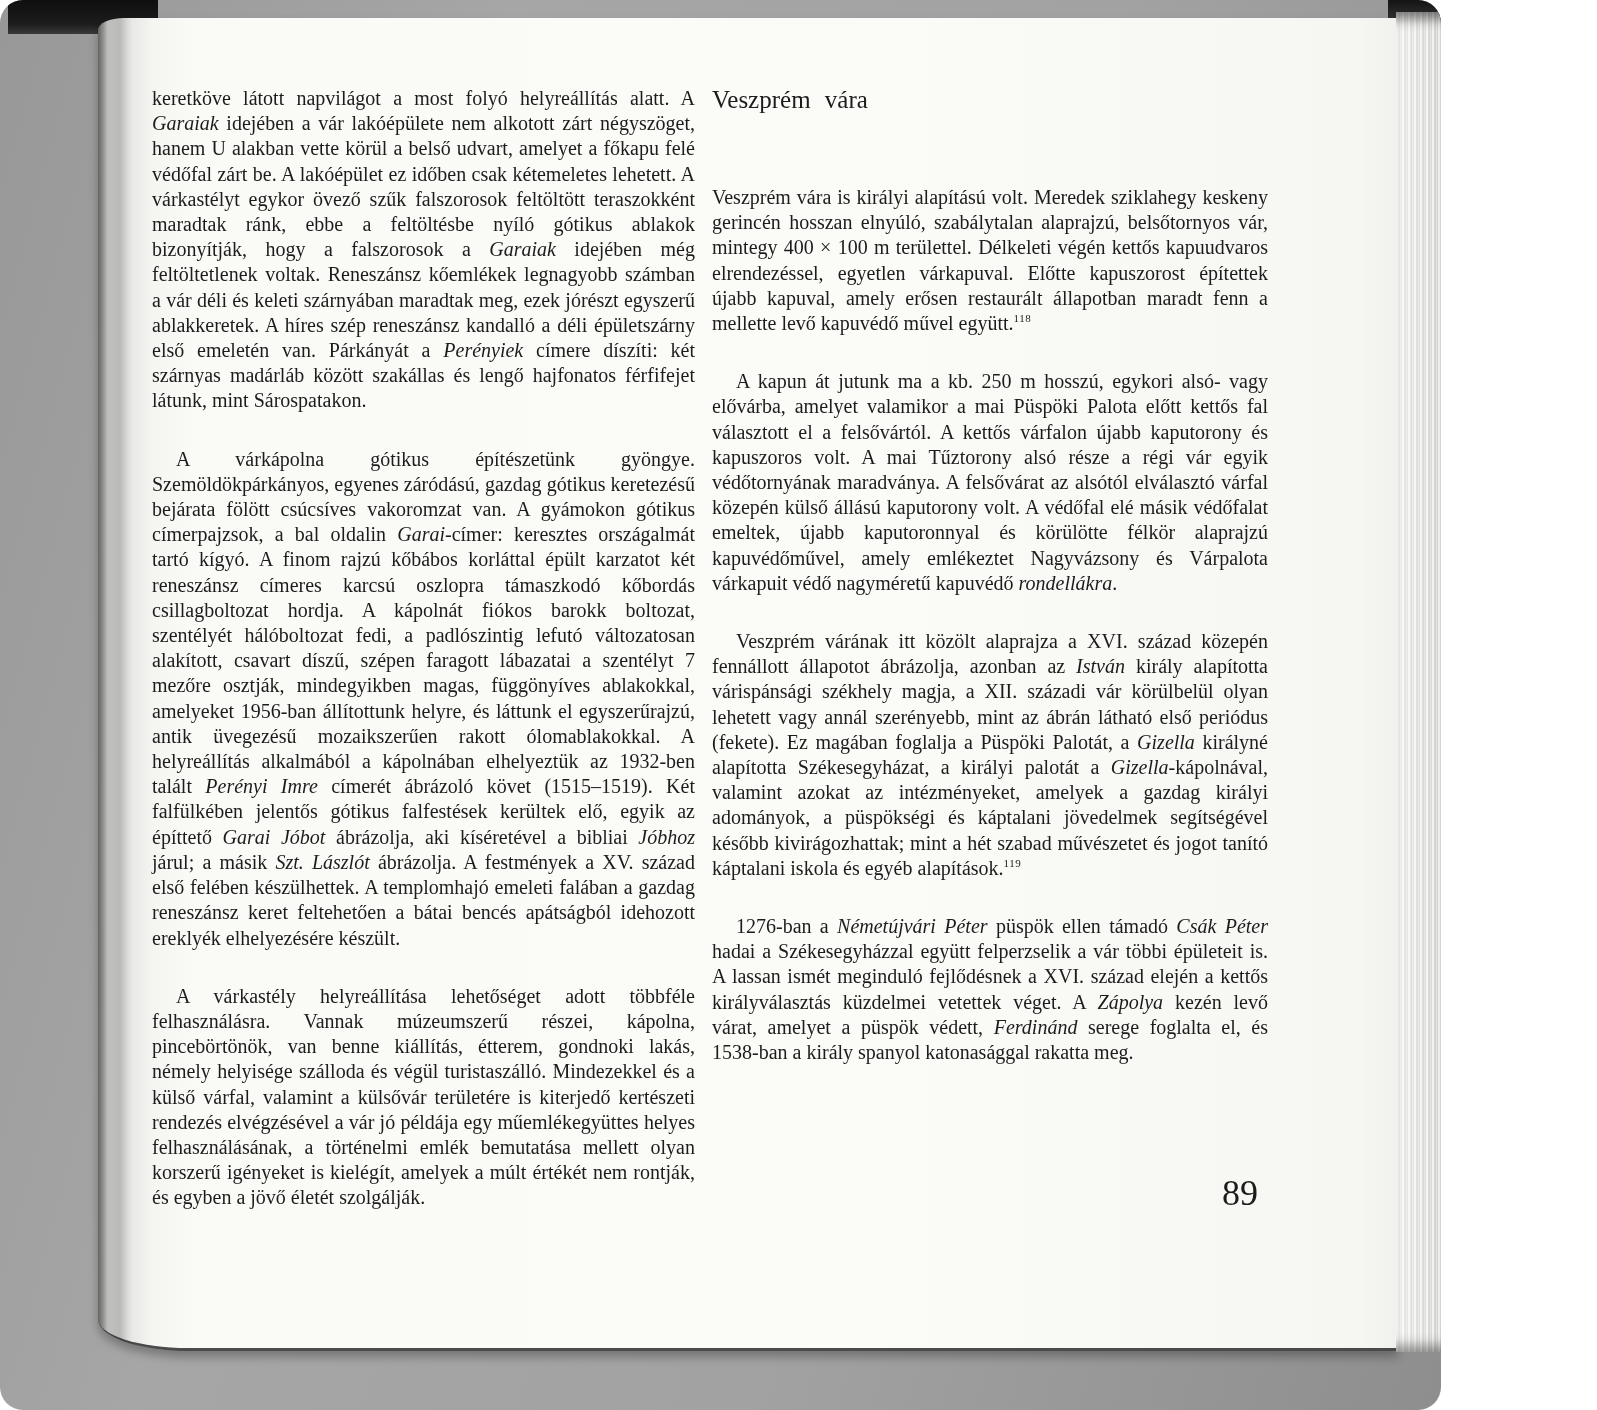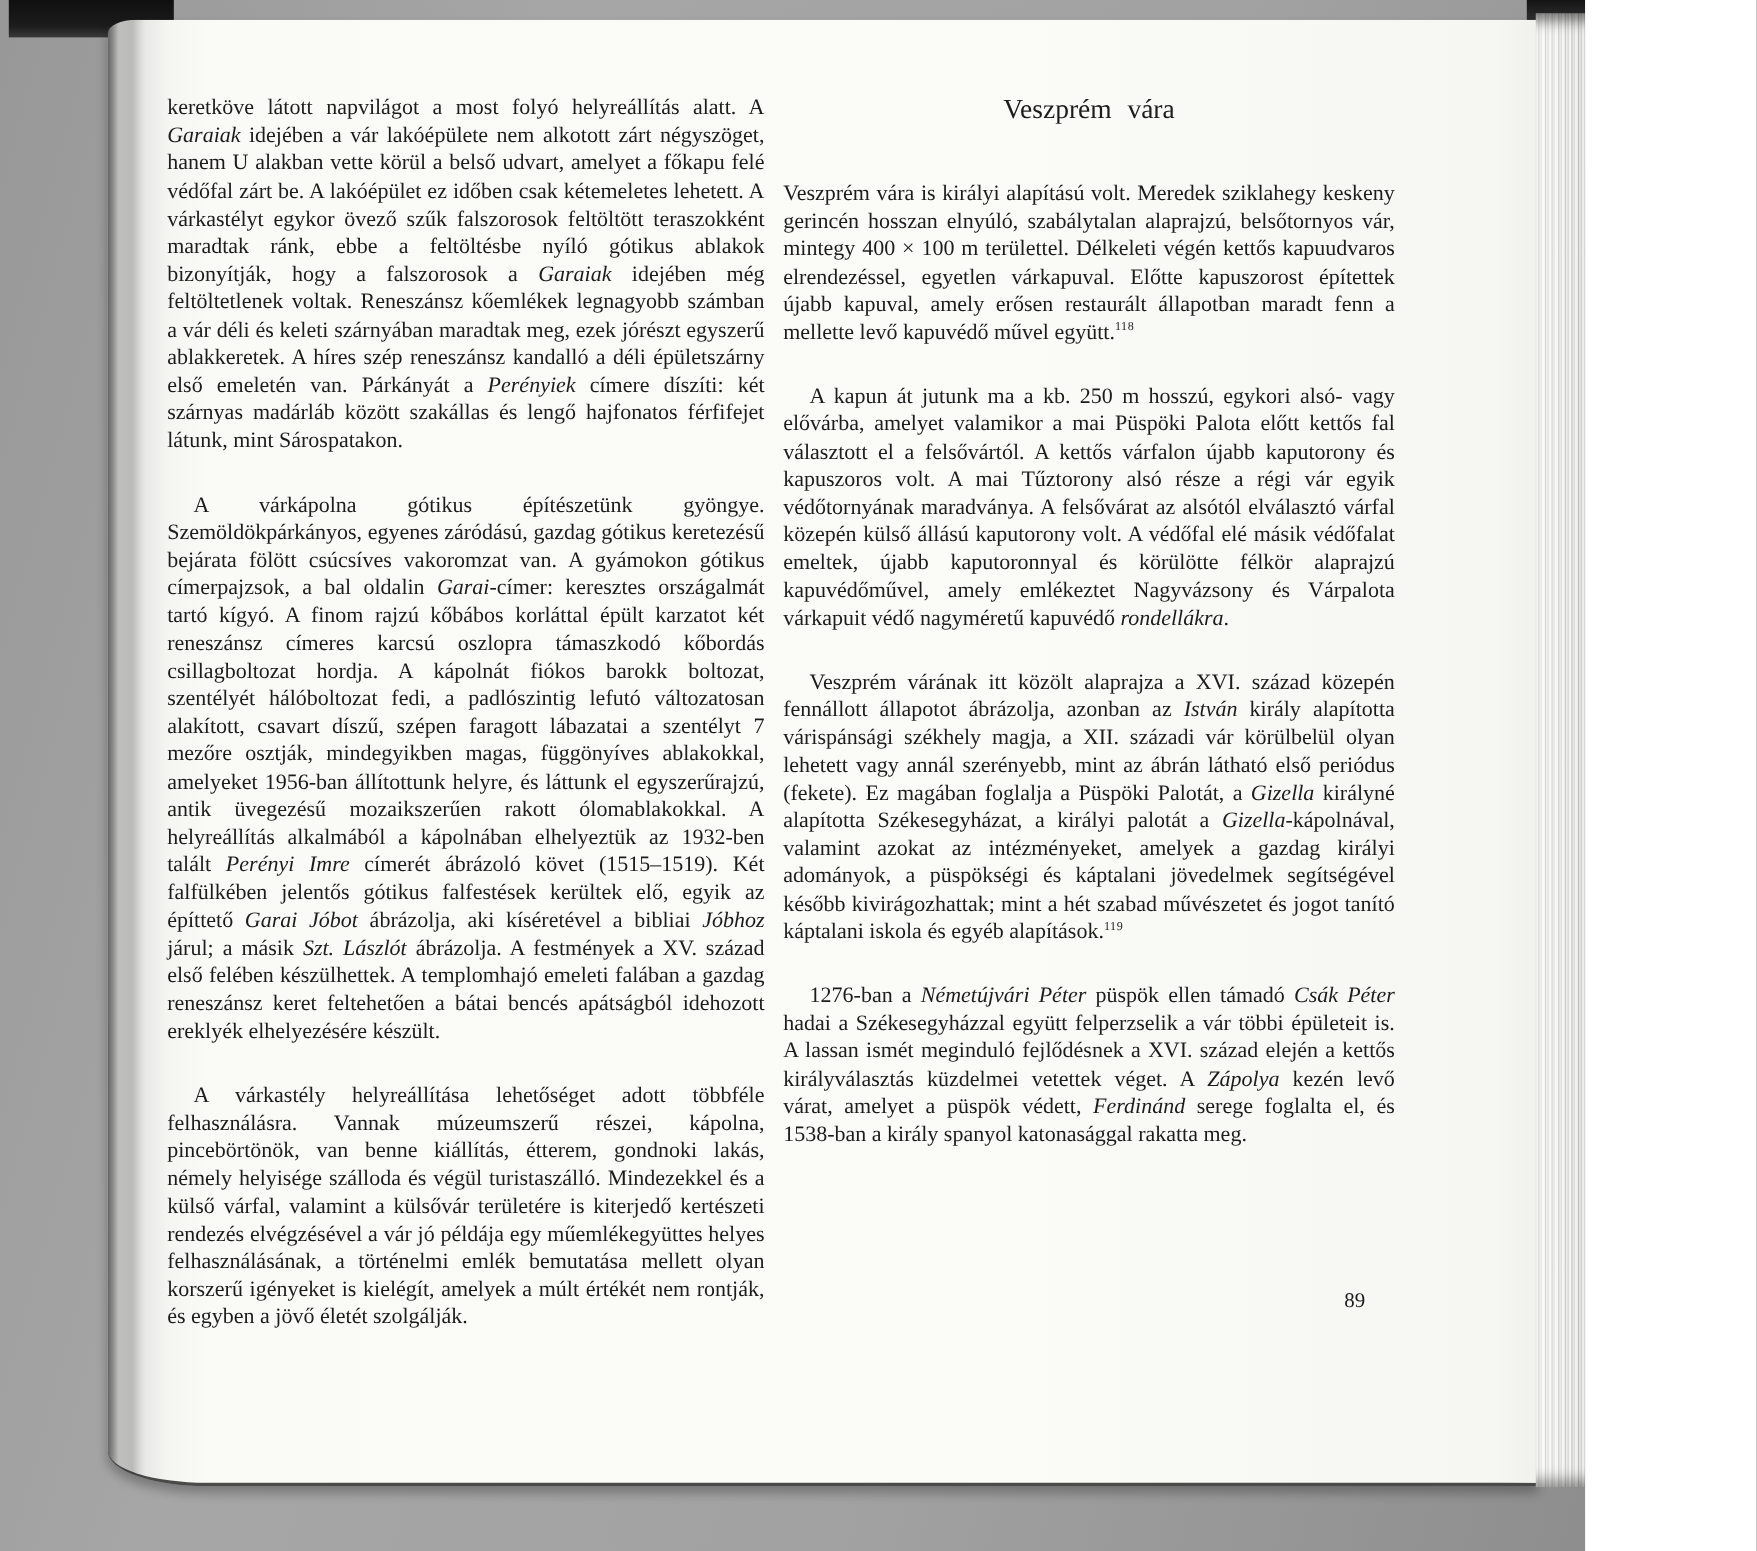--- a/index.html
+++ b/index.html
@@ -2,20 +2,21 @@
 <html><head>
 <meta charset="utf-8">
 <style>
   html,body{margin:0;padding:0;}
   .stage{
     position:relative;
     width:1441px;height:1410px;
     overflow:hidden;
     background:linear-gradient(105deg,#989898 0%,#a6a6a6 28%,#a2a2a2 62%,#8e8e8e 100%);
     font-family:"Liberation Serif","DejaVu Serif",serif;
+    border-radius:23px;
   }
   
   .dark-tl{
     position:absolute;left:8px;top:0;width:150px;height:34px;
     background:linear-gradient(180deg,#0f0f0f 0%,#1c1c1c 70%,#3a3a3a 100%);
   }
   .dark-tr{
     position:absolute;left:1388px;top:0;width:122px;height:28px;
     background:linear-gradient(180deg,#141414,#3d3d3d);
   }
@@ -56,28 +57,28 @@
     color:#1c1c1c;
     font-size:20px;line-height:25.2px;
     text-align:justify;
   }
   .col-left{left:152px;width:543px;}
   .col-right{left:712px;width:556px;}
   p.para{margin:0;padding:0;}
   p.indent{text-indent:24px;margin-top:33px;}
   .heading{
     font-size:25px;line-height:28px;font-weight:normal;
-    margin:0 0 50px 0;
+    margin:0 0 71px 0;
     word-spacing:8px;
-    text-align:center;
+    text-align:left;
   }
   sup{font-size:11px;line-height:0;vertical-align:super;letter-spacing:.5px;}
   .page-number{
     position:absolute;left:1222px;top:1172px;
-    font-size:19px;color:#1c1c1c;
+    font-size:36px;color:#1c1c1c;
   }
 </style>
 </head>
 <body>
 
 <div class="stage">
 
   <div class="dark-tl"></div>
   <div class="dark-tr"></div>
 

